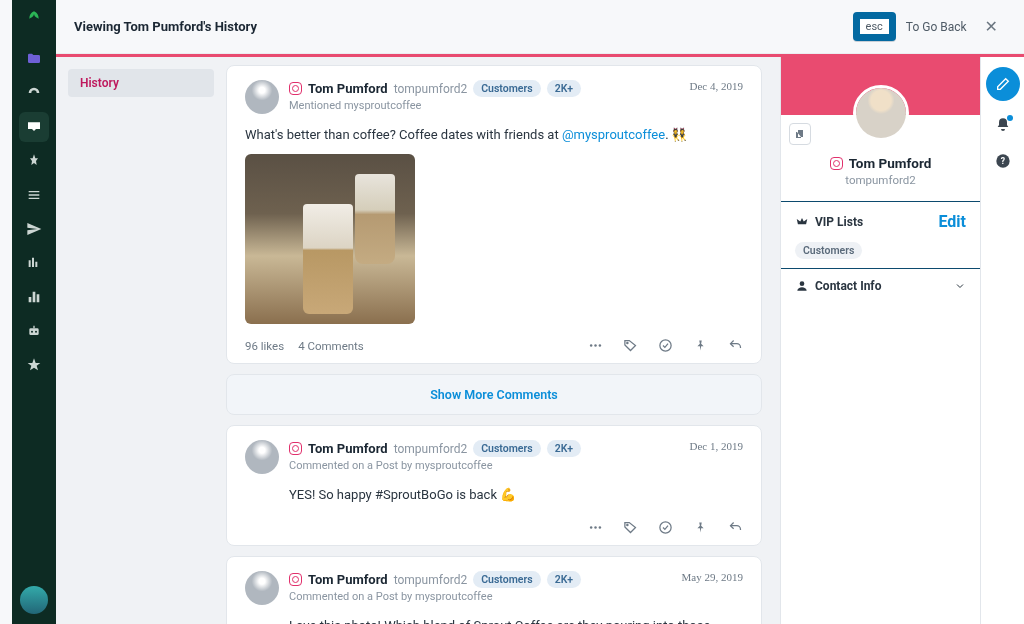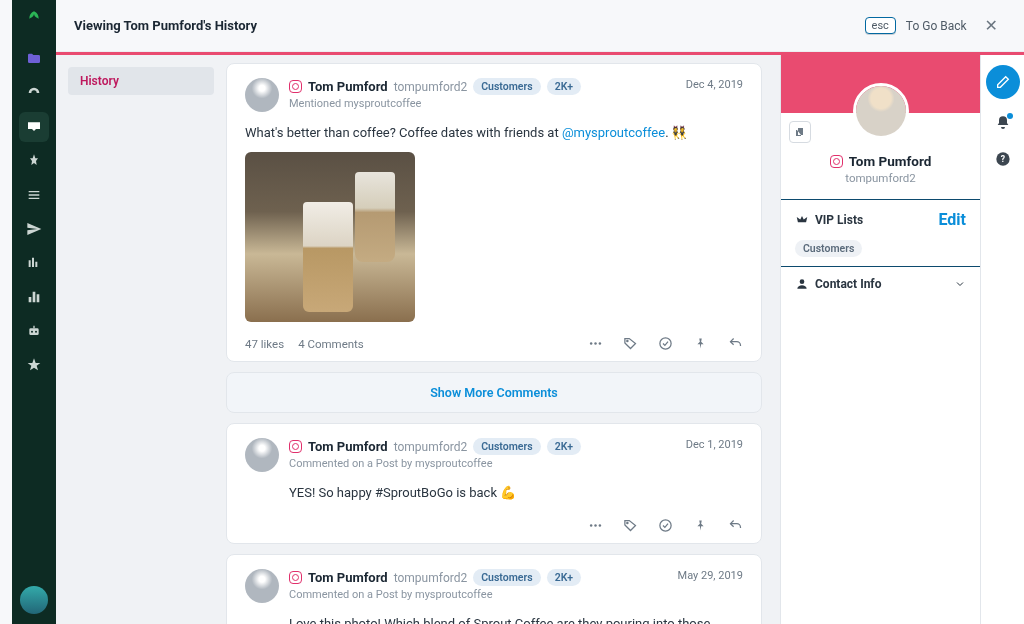--- a/index.html
+++ b/index.html
@@ -14,21 +14,21 @@
   .rail-logo { color:#2bb656; margin-bottom:10px; }
   .rail-avatar-bottom { position:absolute; bottom:10px; width:28px; height:28px; border-radius:50%; background: linear-gradient(#3aa, #267); }
 
   
   .panel { flex:1; position:relative; overflow:hidden; }
 
   
   .hdr { display:flex; align-items:center; justify-content:space-between; padding:12px 18px; background:#f7f8fa; border-bottom:1px solid #eceef1; }
   .hdr-title { font-size:13px; font-weight:700; }
   .hdr-right { display:flex; align-items:center; gap:10px; font-size:12px; color:#4f5b66; }
-  .key-esc { border:1px solid #0369a1; border-radius:4px; padding:1px 6px; font-size:11px; background:#fff; box-shadow:0 1px 0 #c9cfd6; }
+  .key-esc { border:7px solid #0369a1; border-radius:4px; padding:1px 6px; font-size:11px; background:#fff; box-shadow:0 1px 0 #c9cfd6; }
   .close-x { font-size:16px; color:#6b7680; cursor:pointer; padding:4px 8px; }
 
   .red-bar { height:3px; background:#e94b70; }
 
   
   .body { display:flex; height: calc(100% - 47px); background:#f0f2f5; }
 
   
   .leftcol { width:170px; padding:12px; }
   .tab-btn { background:#e1e5ea; border-radius:4px; padding:7px 12px; font-size:12px; font-weight:600; color:#be185d; cursor:pointer; }
@@ -40,21 +40,21 @@
   .av { width:34px; height:34px; border-radius:50%; background:#dfe4e9; flex-shrink:0; display:flex; align-items:center; justify-content:center; overflow:hidden;}
   .av-inner{width:100%;height:100%;background:radial-gradient(circle at 50% 30%, #fff 3px, #b0b7bf 35%);}
   .meta { flex:1; }
   .meta-row { display:flex; align-items:center; gap:6px; flex-wrap:wrap; }
   .insta-ico { width:13px; height:13px; border:1.5px solid #e1306c; border-radius:4px; position:relative; display:inline-block; }
   .insta-ico::after{content:"";position:absolute;top:2px;left:2px;width:5px;height:5px;border:1.5px solid #e1306c;border-radius:50%;}
   .name { font-size:13px; font-weight:700; color:#1b2733; }
   .handle { font-size:12px; color:#8a95a1; }
   .pill { background:#e3ecf5; color:#3a6a94; font-size:10.5px; font-weight:600; padding:2px 8px; border-radius:10px;text-align:right; }
   .subtext { font-size:11px; color:#8a95a1; margin-top:2px; }
-  .date { font-size:11px; color:#6e7a86; }
+  .date { font-size:11px; color:#6e7a86;font-family:Liberation Serif, serif; }
   .msg { margin:12px 0 10px; font-size:13px; color:#2a3540; line-height:1.4;}
   .indent { padding-left: 44px; }
   .mention { color:#0b8ed9; cursor:pointer; }
   .photo { width:170px; height:170px; border-radius:6px; background: linear-gradient(180deg,#5a5044 0,#6e614f 35%, #c9b896 60%, #8a6f4e 100%); position:relative; overflow:hidden; margin-bottom:8px;}
   .photo::before{content:"";position:absolute;left:58px;bottom:10px;width:50px;height:110px;background:linear-gradient(180deg,#f1ede6 0,#dcd4c4 40%,#b89864 42%,#c8a878 100%);border-radius:4px 4px 6px 6px;}
   .photo::after{content:"";position:absolute;left:110px;bottom:60px;width:40px;height:90px;background:linear-gradient(180deg,#e8e4dc 0,#d5ceba 40%,#b59a72 45%,#c4ab82 100%);border-radius:4px 4px 8px 8px;}
   .card-foot { display:flex; align-items:center; justify-content:space-between; margin-top:8px; padding-top:6px; }
   .stats { font-size:11.5px; color:#6e7a86; display:flex; gap:14px;}
   .actions { display:flex; gap:20px; color:#6e7a86; }
   .actions span svg { width:15px; height:15px; cursor:pointer; }
@@ -192,21 +192,21 @@
               <div class="subtext">Mentioned  mysproutcoffee</div>
             </div>
             <div class="date">Dec 4, 2019</div>
           </div>
           <div class="msg">
             <span>What's better than coffee? Coffee dates with friends at </span><span class="mention">@mysproutcoffee</span><span>. 👯</span>
           </div>
           <div class="photo"></div>
           <div class="card-foot">
             <div class="stats">
-              <span>47 likes</span>
+              <span>96 likes</span>
               <span>4 Comments</span>
             </div>
             <div class="actions">
               <span>
                   <svg viewBox="0 0 24 24" fill="currentColor">
                     <circle cx="5" cy="12" r="2"></circle>
                     <circle cx="12" cy="12" r="2"></circle>
                     <circle cx="19" cy="12" r="2"></circle>
                   </svg>
                 </span>

